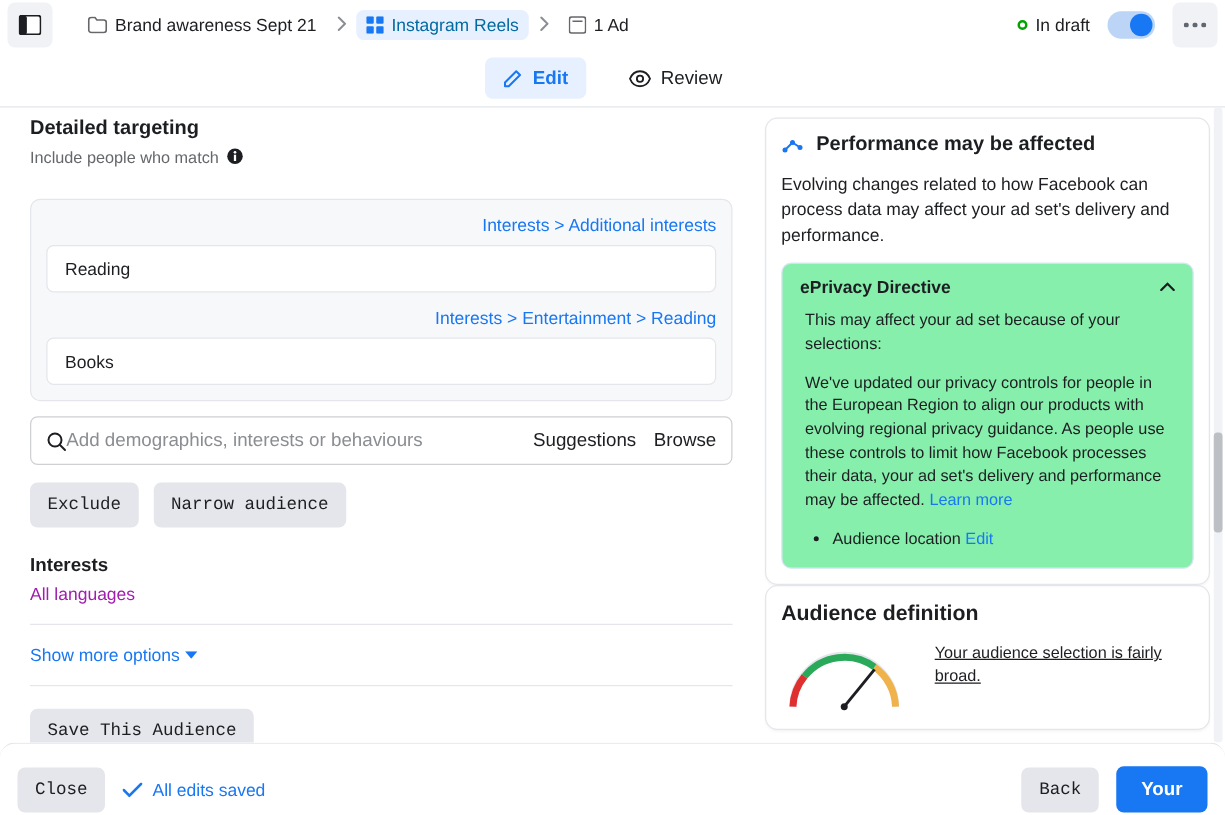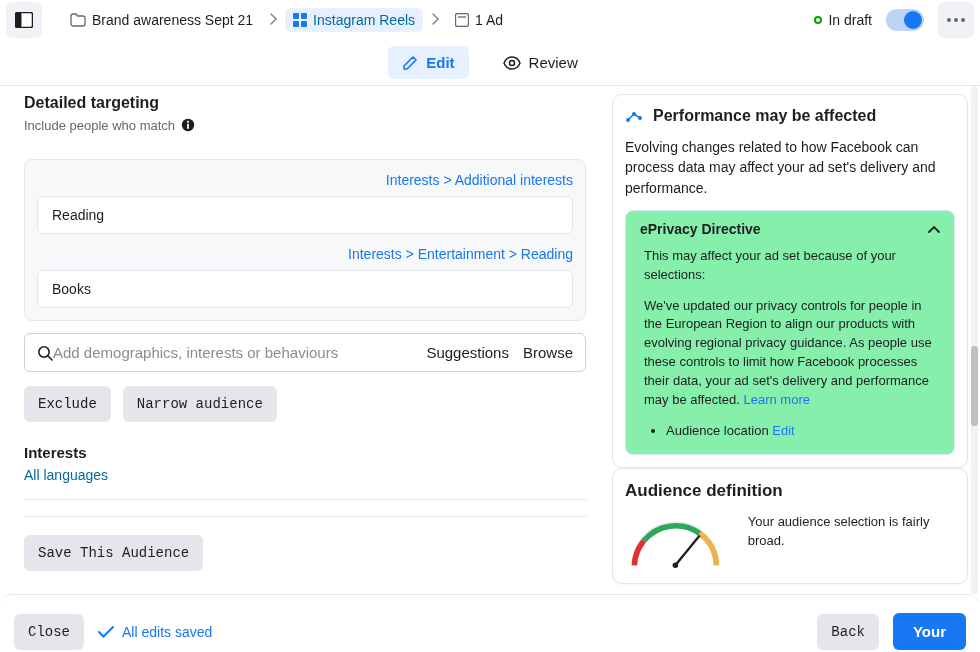--- a/index.html
+++ b/index.html
@@ -108,21 +108,21 @@
   .search-actions { display: flex; gap: 14px; font-size: 15px; color: #1c1e21;}
 
   .btn-grey {
     background: #e4e6eb; border: none; border-radius: 6px;
     padding: 10px 14px; font-size: 14px; color: #1c1e21; cursor: pointer; font-family: Liberation Mono, monospace;
   }
   .row-gap { display: flex; gap: 12px; margin-top: 14px; }
 
   .languages { margin-top: 22px; }
   .languages .section-title { font-size: 15px; font-weight: 700; margin-bottom: 6px; }
-  .lang-val { font-size: 14px; color: #0369a1; }
+  .lang-val { font-size: 14px; color: #a21caf; }
   .hr { border: none; border-top: 1px solid #e4e6eb; margin: 16px 0; }
   .show-more { color: #1877f2; font-size: 14px; display: flex; align-items: center; gap: 4px;}
   .save-audience-wrap { margin-top: 18px; }
 
   
   .card {
     border: 1px solid #e4e6eb;
     border-radius: 10px;
     box-shadow: 0 1px 2px rgba(0,0,0,0.04);
     background: #fff;
@@ -140,21 +140,21 @@
     padding: 10px 14px;
     display:flex; align-items:center; justify-content:space-between;
     font-weight: 600; font-size: 14px;
   }
   .info-body { padding: 0 18px 14px 18px; font-size: 13px; color: #1c1e21; line-height: 1.45;}
   .info-body a { color: #1877f2; text-decoration: none; }
   .info-body p { margin-bottom: 12px; }
   .info-body ul { padding-left: 22px; }
 
   .aud-card .card-title { font-size: 17px; }
-  .aud-row { display:flex; gap: 22px; margin-top: 12px;}
+  .aud-row { display:flex; gap: 22px; margin-top: 12px; text-decoration: underline;}
   .gauge { width: 108px; height: 58px; }
   .aud-text { font-size: 13px; line-height: 1.4; color: #1c1e21; }
 
   .right-scroll { position: absolute; right: 2px; top: 0; bottom: 0; width: 7px; background:#f0f2f5; border-radius: 3px;}
   .right-thumb { position: absolute; right: 2px; top: 260px; width: 7px; height: 80px; background:#bcc0c4; border-radius: 3px;}
 
   
   .footer {
     height: 74px;
     border-top: 1px solid #e4e6eb;
@@ -299,20 +299,26 @@
       <button class="btn-grey">Narrow audience</button>
     </div>
 
     <div class="languages">
       <div class="section-title">Interests</div>
       <div class="lang-val">All languages</div>
     </div>
 
     <hr class="hr">
 
+    <div class="show-more">
+      <span>Show more options</span>
+      <svg width="10" height="6" viewBox="0 0 10 6">
+          <path d="M0 0 L5 6 L10 0 Z" fill="#1877f2"></path>
+        </svg>
+    </div>
 
     <hr class="hr">
 
     <div class="save-audience-wrap">
       <button class="btn-grey">Save This Audience</button>
     </div>
   </div>
 
   <div class="right-col">
     <div class="card">

